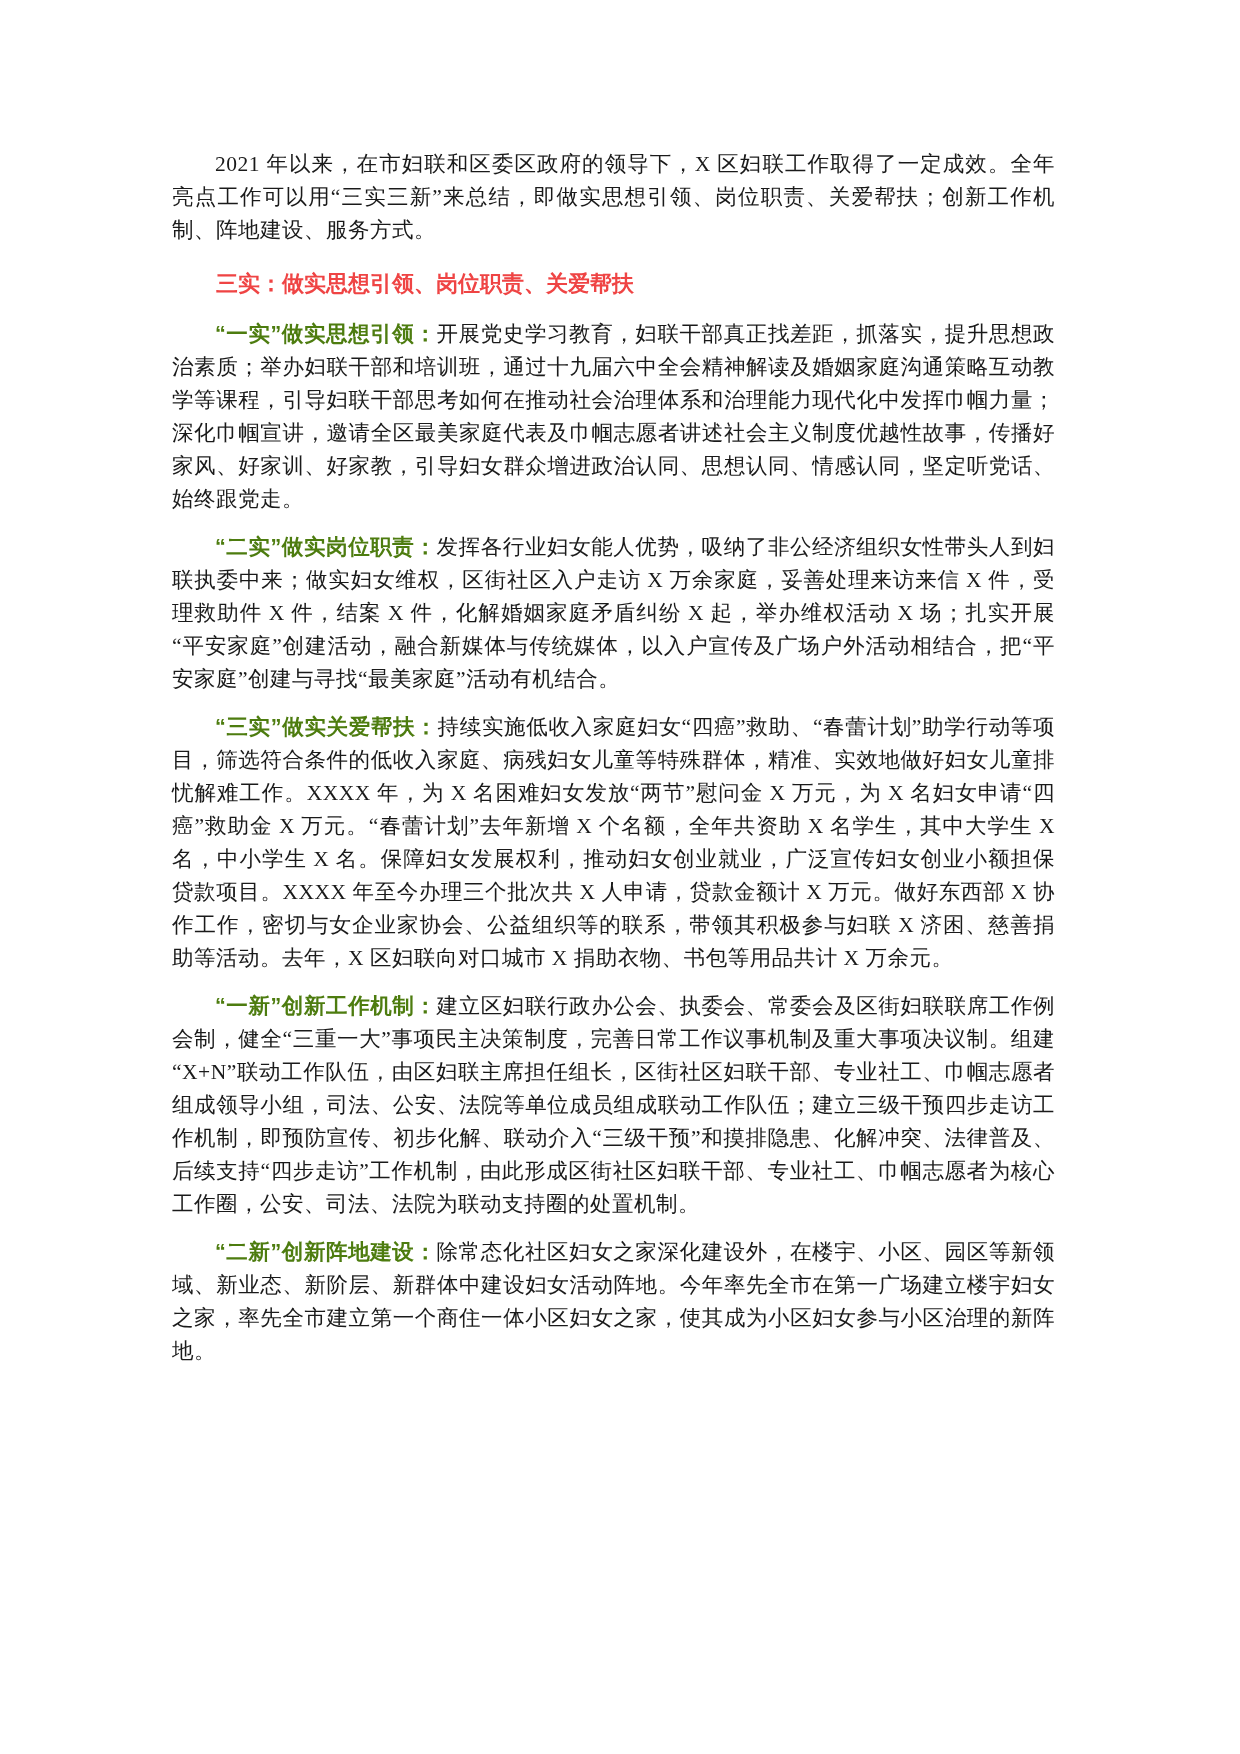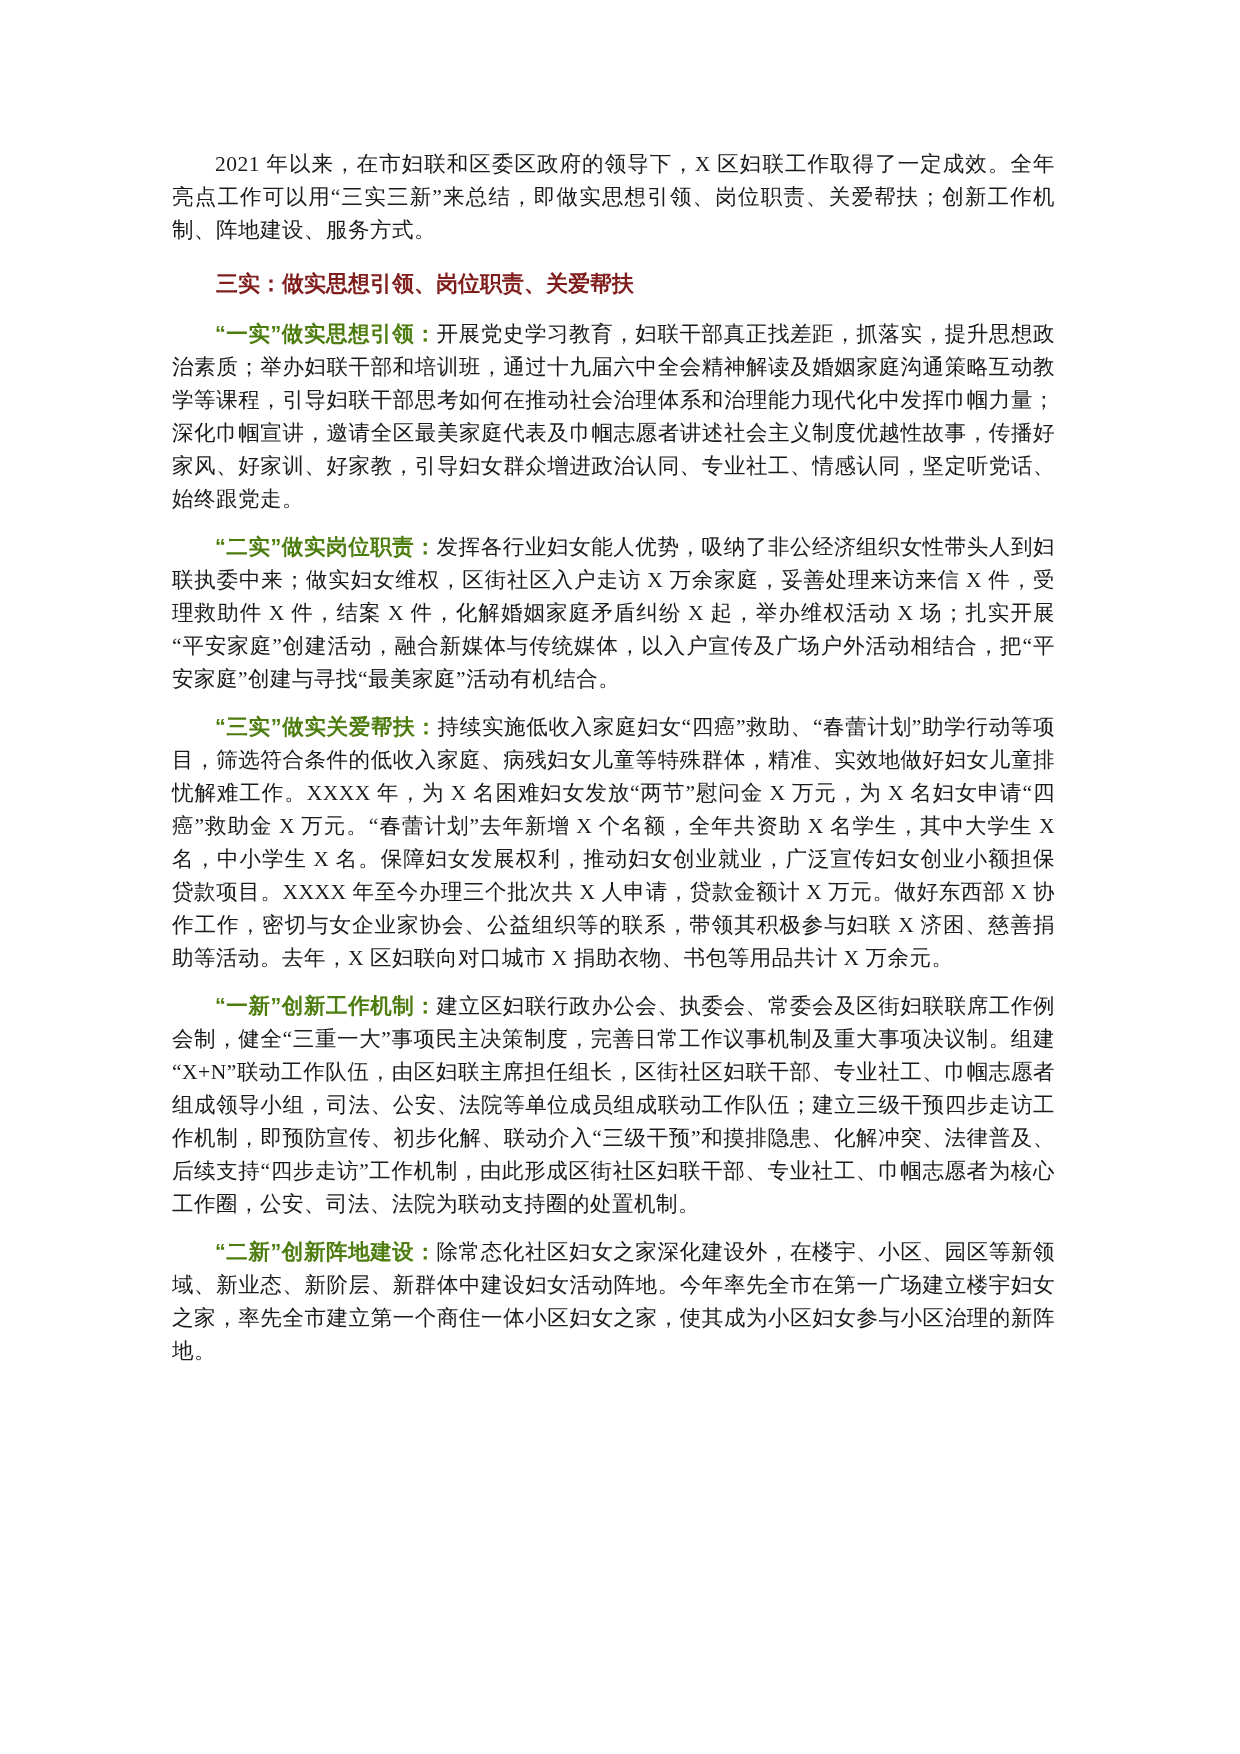--- a/index.html
+++ b/index.html
@@ -28,39 +28,39 @@
     text-align: justify;
     letter-spacing: 0.5px;
   }
   .doc h2.doc-heading {
     font-family: "Liberation Sans", "DejaVu Sans", sans-serif;
     font-size: 22px;
     line-height: 33px;
     font-weight: 700;
     text-indent: 2em;
     margin: 20px 0 18px 0;
-    color: #7f1d1d;
+    color: #ef4444;
   }
   .doc .lead {
     font-family: "Liberation Sans", "DejaVu Sans", sans-serif;
     font-weight: 700;
     color: #4d7c0f;
   }
 </style>
 </head>
 <body>
 
 <div class="page">
   <div class="doc">
 
     <p class="body-para"><span>2021 年以来，在市妇联和区委区政府的领导下，X 区妇联工作取得了一定成效。全年亮点工作可以用“三实三新”来总结，即做实思想引领、岗位职责、关爱帮扶；创新工作机制、阵地建设、服务方式。</span></p>
 
     <h2 class="doc-heading">三实：做实思想引领、岗位职责、关爱帮扶</h2>
 
-    <p class="body-para"><span class="lead">“一实”做实思想引领：</span><span>开展党史学习教育，妇联干部真正找差距，抓落实，提升思想政治素质；举办妇联干部和培训班，通过十九届六中全会精神解读及婚姻家庭沟通策略互动教学等课程，引导妇联干部思考如何在推动社会治理体系和治理能力现代化中发挥巾帼力量；深化巾帼宣讲，邀请全区最美家庭代表及巾帼志愿者讲述社会主义制度优越性故事，传播好家风、好家训、好家教，引导妇女群众增进政治认同、专业社工、情感认同，坚定听党话、始终跟党走。</span></p>
+    <p class="body-para"><span class="lead">“一实”做实思想引领：</span><span>开展党史学习教育，妇联干部真正找差距，抓落实，提升思想政治素质；举办妇联干部和培训班，通过十九届六中全会精神解读及婚姻家庭沟通策略互动教学等课程，引导妇联干部思考如何在推动社会治理体系和治理能力现代化中发挥巾帼力量；深化巾帼宣讲，邀请全区最美家庭代表及巾帼志愿者讲述社会主义制度优越性故事，传播好家风、好家训、好家教，引导妇女群众增进政治认同、思想认同、情感认同，坚定听党话、始终跟党走。</span></p>
 
     <p class="body-para"><span class="lead">“二实”做实岗位职责：</span><span>发挥各行业妇女能人优势，吸纳了非公经济组织女性带头人到妇联执委中来；做实妇女维权，区街社区入户走访 X 万余家庭，妥善处理来访来信 X 件，受理救助件 X 件，结案 X 件，化解婚姻家庭矛盾纠纷 X 起，举办维权活动 X 场；扎实开展“平安家庭”创建活动，融合新媒体与传统媒体，以入户宣传及广场户外活动相结合，把“平安家庭”创建与寻找“最美家庭”活动有机结合。</span></p>
 
     <p class="body-para"><span class="lead">“三实”做实关爱帮扶：</span><span>持续实施低收入家庭妇女“四癌”救助、“春蕾计划”助学行动等项目，筛选符合条件的低收入家庭、病残妇女儿童等特殊群体，精准、实效地做好妇女儿童排忧解难工作。XXXX 年，为 X 名困难妇女发放“两节”慰问金 X 万元，为 X 名妇女申请“四癌”救助金 X 万元。“春蕾计划”去年新增 X 个名额，全年共资助 X 名学生，其中大学生 X 名，中小学生 X 名。保障妇女发展权利，推动妇女创业就业，广泛宣传妇女创业小额担保贷款项目。XXXX 年至今办理三个批次共 X 人申请，贷款金额计 X 万元。做好东西部 X 协作工作，密切与女企业家协会、公益组织等的联系，带领其积极参与妇联 X 济困、慈善捐助等活动。去年，X 区妇联向对口城市 X 捐助衣物、书包等用品共计 X 万余元。</span></p>
 
 
     <p class="body-para"><span class="lead">“一新”创新工作机制：</span><span>建立区妇联行政办公会、执委会、常委会及区街妇联联席工作例会制，健全“三重一大”事项民主决策制度，完善日常工作议事机制及重大事项决议制。组建“X+N”联动工作队伍，由区妇联主席担任组长，区街社区妇联干部、专业社工、巾帼志愿者组成领导小组，司法、公安、法院等单位成员组成联动工作队伍；建立三级干预四步走访工作机制，即预防宣传、初步化解、联动介入“三级干预”和摸排隐患、化解冲突、法律普及、后续支持“四步走访”工作机制，由此形成区街社区妇联干部、专业社工、巾帼志愿者为核心工作圈，公安、司法、法院为联动支持圈的处置机制。</span></p>
 
     <p class="body-para"><span class="lead">“二新”创新阵地建设：</span><span>除常态化社区妇女之家深化建设外，在楼宇、小区、园区等新领域、新业态、新阶层、新群体中建设妇女活动阵地。今年率先全市在第一广场建立楼宇妇女之家，率先全市建立第一个商住一体小区妇女之家，使其成为小区妇女参与小区治理的新阵地。</span></p>
 

